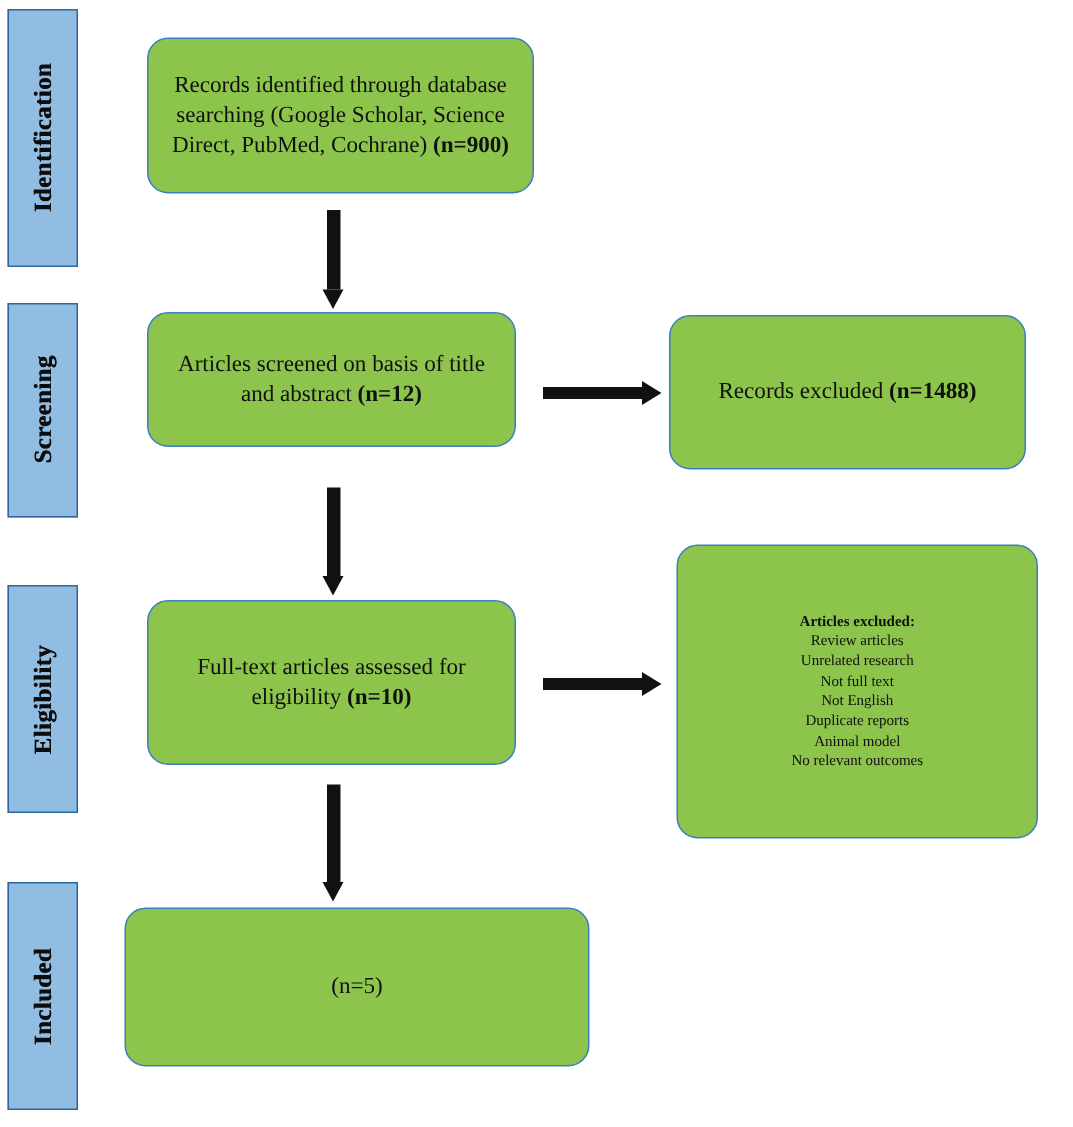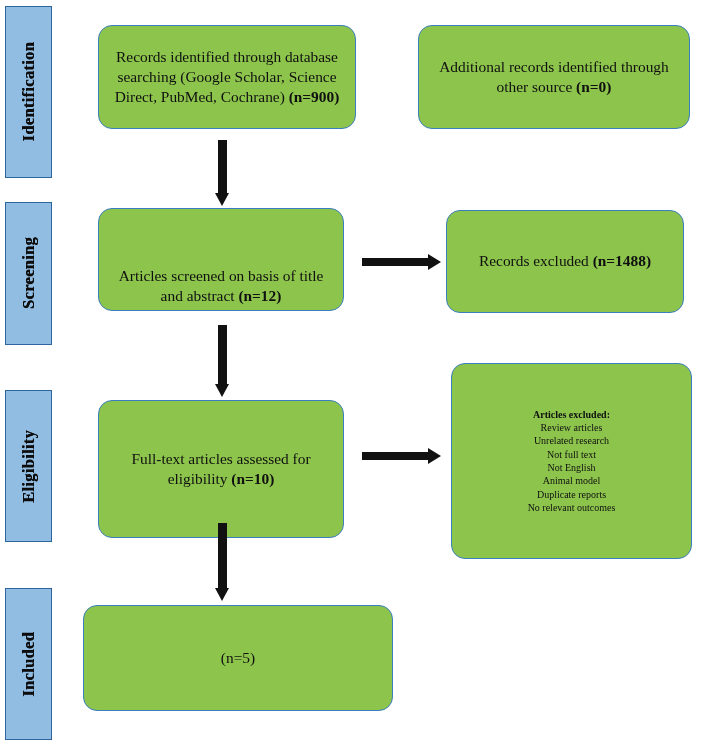--- a/index.html
+++ b/index.html
@@ -65,23 +65,23 @@
     padding: 4px 10px;
     font-size: 15.4px;
     line-height: 1.30;
     color: #101010;
   }
   .node .txt { display: block; width: 100%; }
   .node b { font-weight: bold; }
 
   .node-identified   { left: 98px; top: 25px;  width: 258px; height: 104px; }
   .node-additional   { left: 418px; top: 25px; width: 272px; height: 104px; }
-  .node-screened     { left: 98px; top: 208px; width: 246px; height: 103px; align-items: flex-end; }
+  .node-screened     { left: 98px; top: 208px; width: 246px; height: 90px; }
   .node-rec-excluded { left: 446px; top: 210px; width: 238px; height: 103px; }
-  .node-fulltext     { left: 98px; top: 400px; width: 246px; height: 138px; }
+  .node-fulltext     { left: 98px; top: 400px; width: 246px; height: 110px; }
   .node-art-excluded { left: 451px; top: 363px; width: 241px; height: 196px; }
   .node-included     { left: 83px; top: 605px; width: 310px; height: 106px; }
 
   .node-art-excluded {
     align-items: center;
     font-size: 10px;
     line-height: 1.33;
   }
   .node-art-excluded .excl-title {
     font-weight: bold;
@@ -181,25 +181,20 @@
   <div class="stage-bar bar-included">
     <span class="stage-label">Included</span>
   </div>
 
   <div class="node node-identified">
     <span class="txt">
       <span>Records identified through database searching (Google Scholar, Science Direct, PubMed, Cochrane) </span><b>(n=900)</b>
     </span>
   </div>
 
-  <div class="node node-additional">
-    <span class="txt">
-      <span>Additional records identified through other source </span><b>(n=0)</b>
-    </span>
-  </div>
 
   <div class="node node-screened">
     <span class="txt">
       <span>Articles screened on basis of title and abstract </span><b>(n=12)</b>
     </span>
   </div>
 
   <div class="node node-rec-excluded">
     <span class="txt">
       <span>Records excluded </span><b>(n=1488)</b>
@@ -212,22 +207,22 @@
     </span>
   </div>
 
   <div class="node node-art-excluded">
     <span class="txt">
       <span class="excl-title">Articles excluded:</span>
       <span class="excl-item">Review articles</span>
       <span class="excl-item">Unrelated research</span>
       <span class="excl-item">Not full text</span>
       <span class="excl-item">Not English</span>
+      <span class="excl-item">Duplicate reports</span>
       <span class="excl-item">Animal model</span>
-      <span class="excl-item">Duplicate reports</span>
       <span class="excl-item">No relevant outcomes</span>
     </span>
   </div>
 
   <div class="node node-included">
     <span class="txt">
       <span class="line-2">(n=5)</span>
     </span>
   </div>
 

